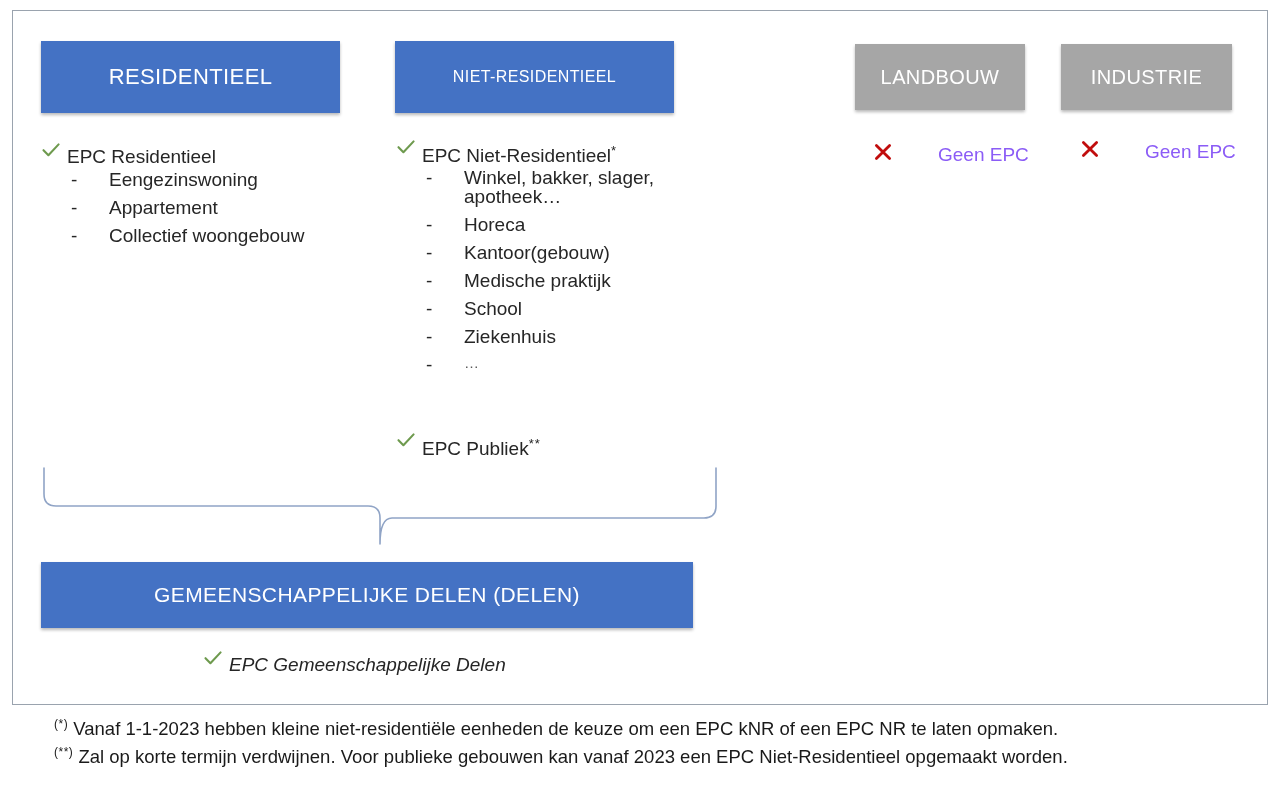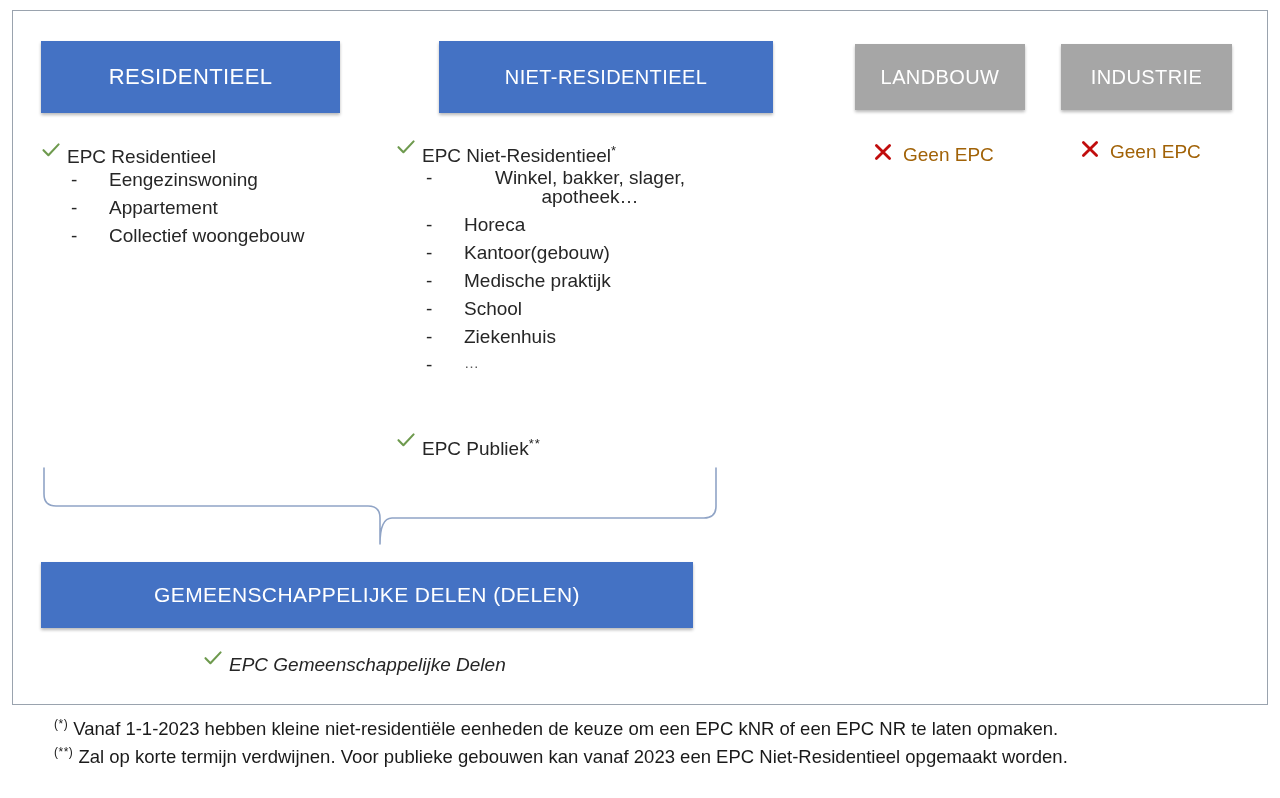--- a/index.html
+++ b/index.html
@@ -48,21 +48,21 @@
   .hdr.blue {
     background: #4472c4;
     box-shadow: 0 2px 3px rgba(0,0,0,0.28);
   }
   .hdr.gray {
     background: #a6a6a6;
     box-shadow: 0 2px 3px rgba(0,0,0,0.28);
   }
 
   #box-residentieel   { left: 41px;  top: 41px;  width: 299px; height: 72px; font-size: 22px; }
-  #box-nietresidentieel { left: 395px; top: 41px; width: 334px; height: 72px; font-size: 20px; margin-left: 44px; }
+  #box-nietresidentieel { left: 395px; top: 41px; width: 279px; height: 72px; font-size: 16px; }
   #box-landbouw       { left: 855px; top: 44px;  width: 170px; height: 66px; font-size: 20px; }
   #box-industrie      { left: 1061px;top: 44px;  width: 171px; height: 66px; font-size: 20px; }
   #box-gemeen         { left: 41px;  top: 562px; width: 652px; height: 66px; font-size: 21px; }
 
   
   .checkrow {
     position: absolute;
     display: flex;
     align-items: flex-start;
     font-size: 19px;
@@ -90,29 +90,30 @@
     display: flex;
     align-items: flex-start;
     margin-bottom: 9px;
   }
   .sublist .dash {
     flex: 0 0 auto;
     width: 38px;
     color: #262626;
   }
   .sublist .label { flex: 1 1 auto; }
-  .sublist .label .wrap2 { display: block; text-align: center; }
+  .sublist .label .wrap2 { display: block; }
 
   .xrow {
     position: absolute;
     display: flex;
     align-items: center;
     font-size: 19px;
-    color: #a16207;
+    color: #8b5cf6;
     white-space: nowrap;
+    gap: 35px;
   }
   .xrow .mark { flex: 0 0 auto; width: 30px; display: inline-block; }
 
   
   .brace {
     position: absolute;
     left: 40px;
     top: 466px;
     width: 680px;
     height: 80px;

